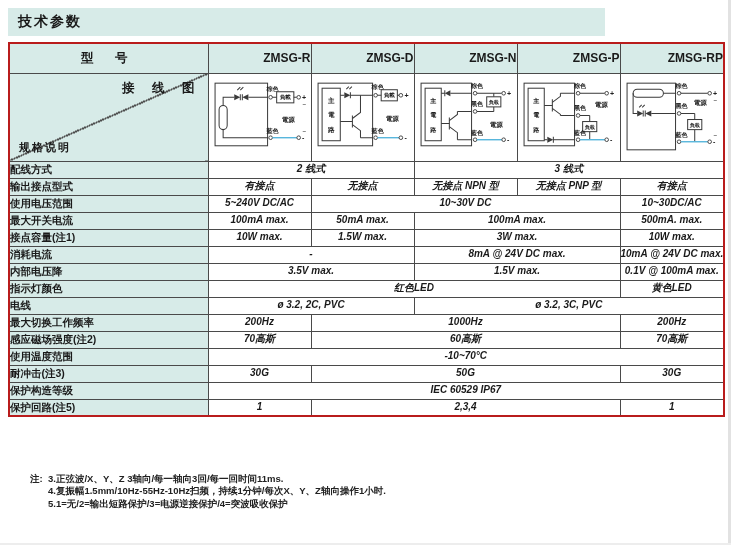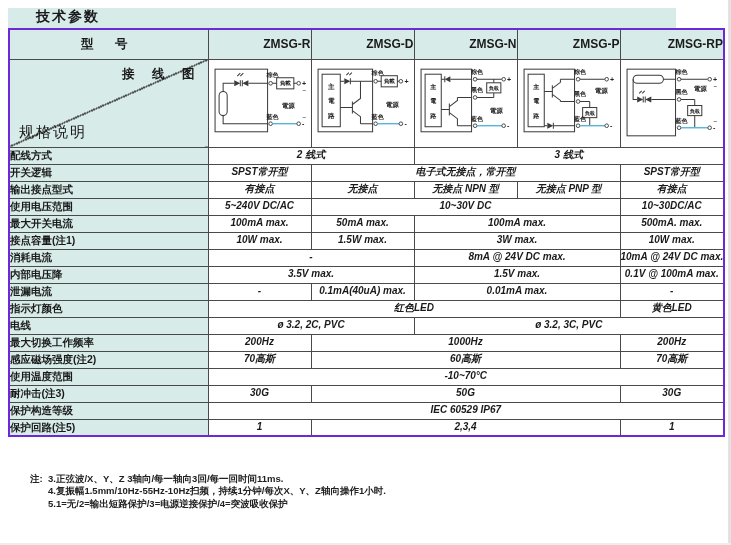--- a/index.html
+++ b/index.html
@@ -5,48 +5,48 @@
   html,body{margin:0;padding:0;}
   body{
     width:731px;height:545px;position:relative;background:#ffffff;
     font-family:"Liberation Sans","DejaVu Sans",sans-serif;color:#1a1a1a;
     overflow:hidden;
   }
   .edge-right{position:absolute;right:0;top:0;width:3px;height:545px;background:#e2e2e2;}
   .edge-bottom{position:absolute;left:0;bottom:0;width:731px;height:2px;background:#ededed;}
 
   .title-bar{
-    position:absolute;left:8px;top:8px;width:668px;height:28px;background:#d7ebe8;
-    display:flex;align-items:flex-start;box-sizing:border-box;padding-left:28px;
+    position:absolute;left:8px;top:8px;width:597px;height:28px;background:#d7ebe8;
+    display:flex;align-items:center;box-sizing:border-box;padding-left:10px;
     font-size:14px;font-weight:bold;letter-spacing:2px;
   }
 
   table.spec{
-    position:absolute;left:8px;top:28px;width:715px;
+    position:absolute;left:8px;top:42px;width:715px;
     border-collapse:collapse;table-layout:fixed;
-    border:2px solid #6d28d9;
+    border:2px solid #b91c1c;
   }
   table.spec td,table.spec th{border:1px solid #4a4a4a;padding:0;line-height:1.05;overflow:hidden;}
   tr.h-head{height:30px;}
   tr.h-diag{height:88px;}
   tr.h-data{height:17px;}
   .mh{background:#d7ebe8;text-align:right;font-size:12px;font-weight:bold;}
   .model-label{background:#d7ebe8;text-align:center;font-size:12.5px;font-weight:bold;letter-spacing:9px;}
   .lbl{background:#d7ebe8;text-align:left;padding-left:8px;font-size:10.5px;font-weight:bold;white-space:nowrap;}
   .val{background:#ffffff;text-align:center;font-size:10px;font-weight:bold;white-space:nowrap;font-style:italic;}
   .dcell{background:#ffffff;text-align:center;vertical-align:middle;}
 
   .corner{
     background:#d7ebe8;position:relative;
     background-image:linear-gradient(to bottom right,
       rgba(0,0,0,0) 49.5%, #4a4a4a 49.5%, #4a4a4a 50.5%, rgba(0,0,0,0) 50.5%);
     margin-top:29px;
   }
   .corner-top{position:absolute;top:8px;right:6px;font-size:12.5px;font-weight:bold;letter-spacing:7px;}
-  .corner-bottom{position:absolute;bottom:7px;left:9px;font-size:15px;font-weight:normal;letter-spacing:2px;}
+  .corner-bottom{position:absolute;bottom:7px;left:9px;font-size:11px;font-weight:bold;letter-spacing:2px;}
 
   svg.wd{width:101px;height:85px;display:block;margin:0 auto;}
   svg.wd .w{stroke:#3a3a3a;stroke-width:1;fill:none;}
   svg.wd .wb{stroke:#58b6dc;stroke-width:1.4;fill:none;}
   svg.wd .bx{fill:#ffffff;stroke:#3a3a3a;stroke-width:1;}
   svg.wd .dd{fill:#3a3a3a;}
   svg.wd .tm{fill:#ffffff;stroke:#3a3a3a;stroke-width:0.9;}
   svg.wd text{font-weight:bold;fill:#222222;font-family:"Liberation Sans","DejaVu Sans",sans-serif;}
   .t5{font-size:5px;}.t55{font-size:5.5px;}.t6{font-size:6px;}.t65{font-size:6.5px;}.t7{font-size:7px;}
   .tc{text-anchor:middle;}
@@ -244,26 +244,20 @@
       </svg>
     </td>
   </tr>
 
   <tr class="h-data">
     <td class="lbl">配线方式</td>
     <td class="val" colspan="2">2 线式</td>
     <td class="val" colspan="3">3 线式</td>
   </tr>
   <tr class="h-data">
-    <td class="lbl">开关逻辑</td>
-    <td class="val">SPST常开型</td>
-    <td class="val" colspan="3">电子式无接点，常开型</td>
-    <td class="val">SPST常开型</td>
-  </tr>
-  <tr class="h-data">
     <td class="lbl">输出接点型式</td>
     <td class="val">有接点</td>
     <td class="val">无接点</td>
     <td class="val">无接点 NPN 型</td>
     <td class="val">无接点 PNP 型</td>
     <td class="val">有接点</td>
   </tr>
   <tr class="h-data">
     <td class="lbl">使用电压范围</td>
     <td class="val">5~240V DC/AC</td>
@@ -290,27 +284,20 @@
     <td class="val" colspan="2">8mA @ 24V DC max.</td>
     <td class="val">10mA @ 24V DC max.</td>
   </tr>
   <tr class="h-data">
     <td class="lbl">内部电压降</td>
     <td class="val" colspan="2">3.5V max.</td>
     <td class="val" colspan="2">1.5V max.</td>
     <td class="val">0.1V @ 100mA max.</td>
   </tr>
   <tr class="h-data">
-    <td class="lbl">泄漏电流</td>
-    <td class="val">-</td>
-    <td class="val">0.1mA(40uA) max.</td>
-    <td class="val" colspan="2">0.01mA max.</td>
-    <td class="val">-</td>
-  </tr>
-  <tr class="h-data">
     <td class="lbl">指示灯颜色</td>
     <td class="val" colspan="4">红色LED</td>
     <td class="val">黄色LED</td>
   </tr>
   <tr class="h-data">
     <td class="lbl">电线</td>
     <td class="val" colspan="2">ø 3.2, 2C, PVC</td>
     <td class="val" colspan="3">ø 3.2, 3C, PVC</td>
   </tr>
   <tr class="h-data">

